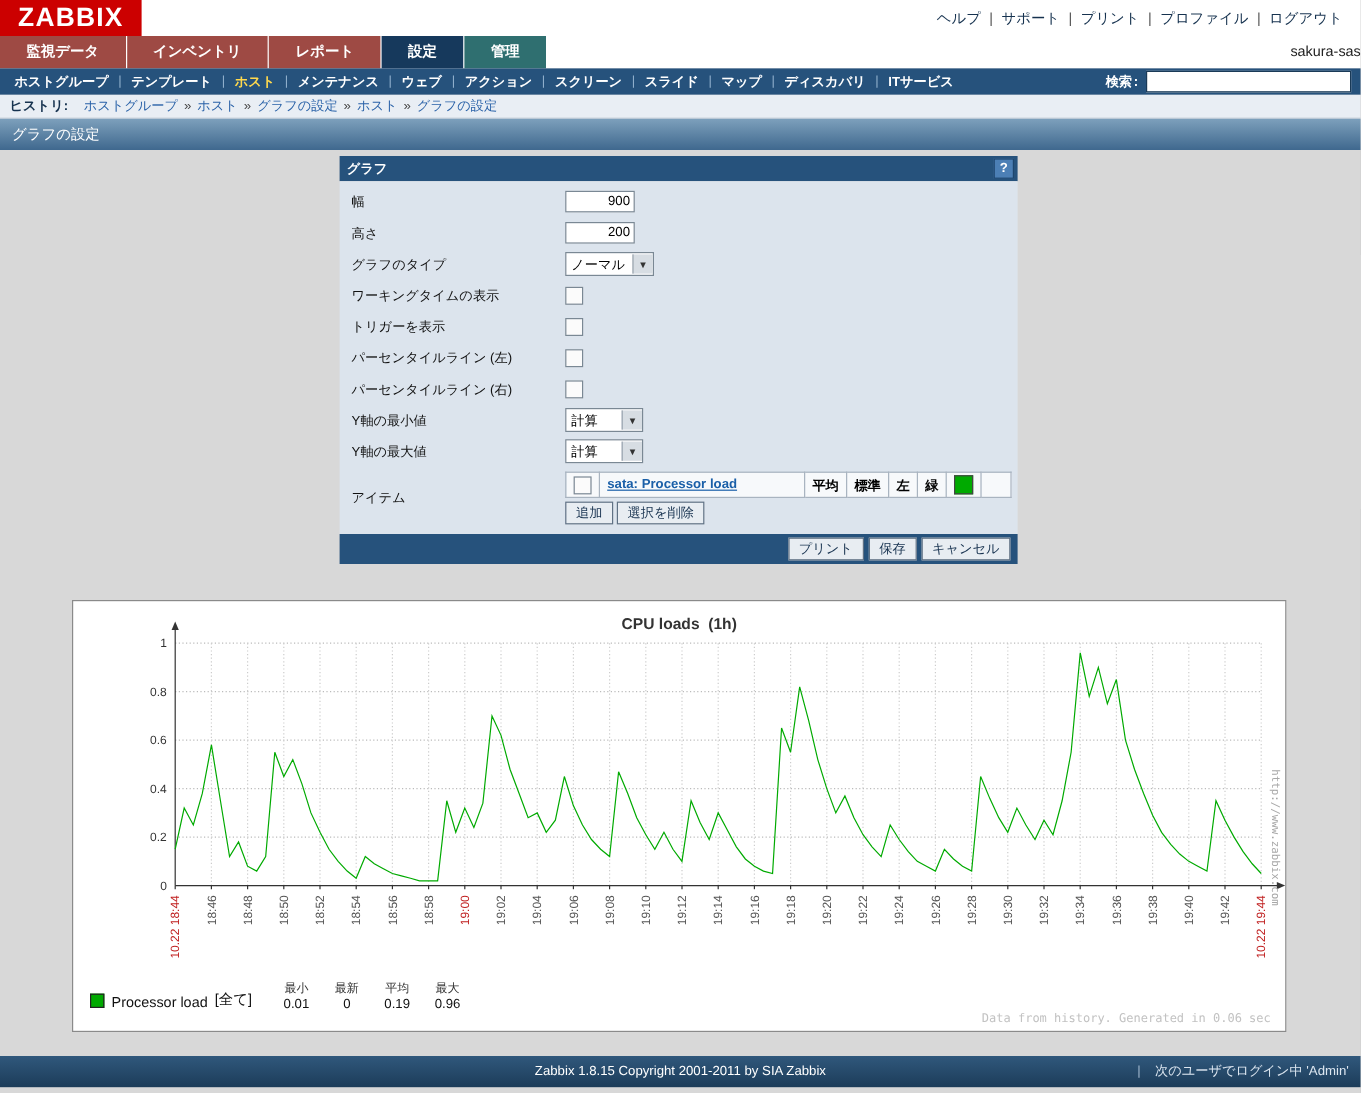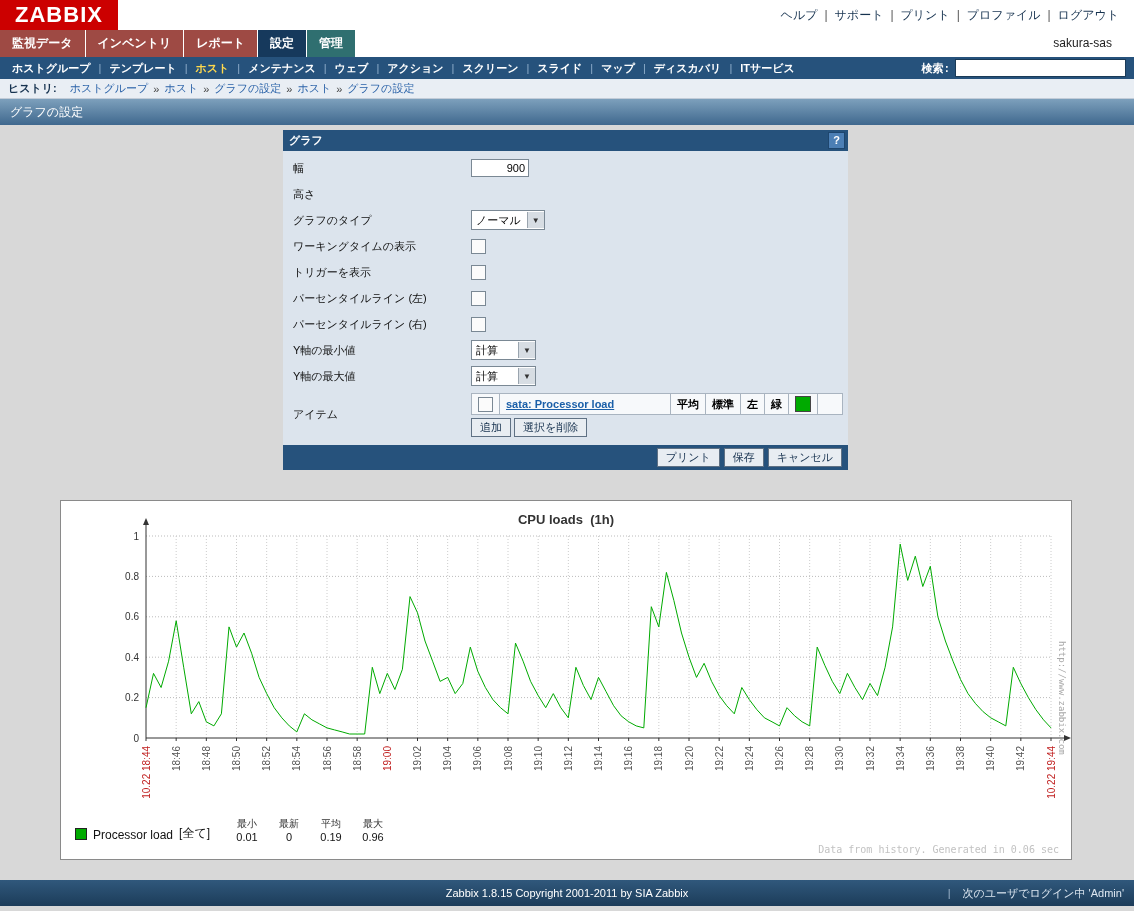--- a/index.html
+++ b/index.html
@@ -10,25 +10,25 @@
   .top-row { position:absolute; left:0; top:0; width:100%; height:30px; background:#FFFFFF; }
   .logo { position:absolute; left:0; top:0; width:118px; height:30px; background:#CC0000;
           color:#fff; font-weight:bold; font-size:22px; line-height:30px; text-align:center; letter-spacing:1px; }
   .top-links { position:absolute; right:8px; top:0; height:30px; display:flex; align-items:center; font-size:12px; }
   .top-links a { color:#16324F; text-decoration:none; padding:0 7px; cursor:pointer; }
   .top-links .sep { color:#555; }
 
   
   .tabs-row { position:absolute; top:30px; left:0; width:100%; height:27px; background:#FFFFFF; }
   .tabs { position:absolute; left:0; top:0; height:27px; display:flex; }
-  .tab { height:27px; line-height:27px; padding:0 12px; margin-right:1px; font-size:12px; font-weight:bold; color:#fff; cursor:pointer; }
+  .tab { height:27px; line-height:27px; padding:0 22px; margin-right:1px; font-size:12px; font-weight:bold; color:#fff; cursor:pointer; }
   .tab-red { background:#9E4A44; }
   .tab-active { background:#16395C; }
   .tab-teal { background:#2F6F70; }
-  .tabs-user { position:absolute; right:22px; top:0; line-height:27px; font-size:12px; color:#222;margin-left:48px; }
+  .tabs-user { position:absolute; right:0; top:0; line-height:27px; font-size:12px; color:#222;margin-left:48px; }
 
   
   .subnav { position:absolute; top:57px; left:0; width:100%; height:22px; background:#26527C;
             display:flex; align-items:center; box-sizing:border-box; }
   .subnav-items { display:flex; align-items:center; padding-left:4px; }
   .subnav-item { font-size:11px; font-weight:bold; color:#FFFFFF; padding:0 8px; cursor:pointer; white-space:nowrap; }
   .subnav-item.active { color:#FFD94D; }
   .subnav-sep { color:#8FAECB; font-size:11px; }
   .subnav-search { margin-left:auto; display:flex; align-items:center; padding-right:8px; }
   .subnav-search .search-label { color:#fff; font-weight:bold; font-size:11px; margin-right:5px;font-family:Liberation Mono, monospace; }
@@ -192,20 +192,23 @@
 
       <div class="form-row">
         <div class="form-label">幅</div>
         <div class="form-field">
             <input class="text num" value="900" style="">
           </div>
       </div>
 
       <div class="form-row">
         <div class="form-label">高さ</div>
+        <div class="form-field">
+            <input class="text num" value="200" style="">
+          </div>
       </div>
 
       <div class="form-row">
         <div class="form-label">グラフのタイプ</div>
         <div class="form-field">
           <div class="selectbox">
             <span class="val">ノーマル</span>
             <span class="arrow-btn">▼</span>
           </div>
         </div>

